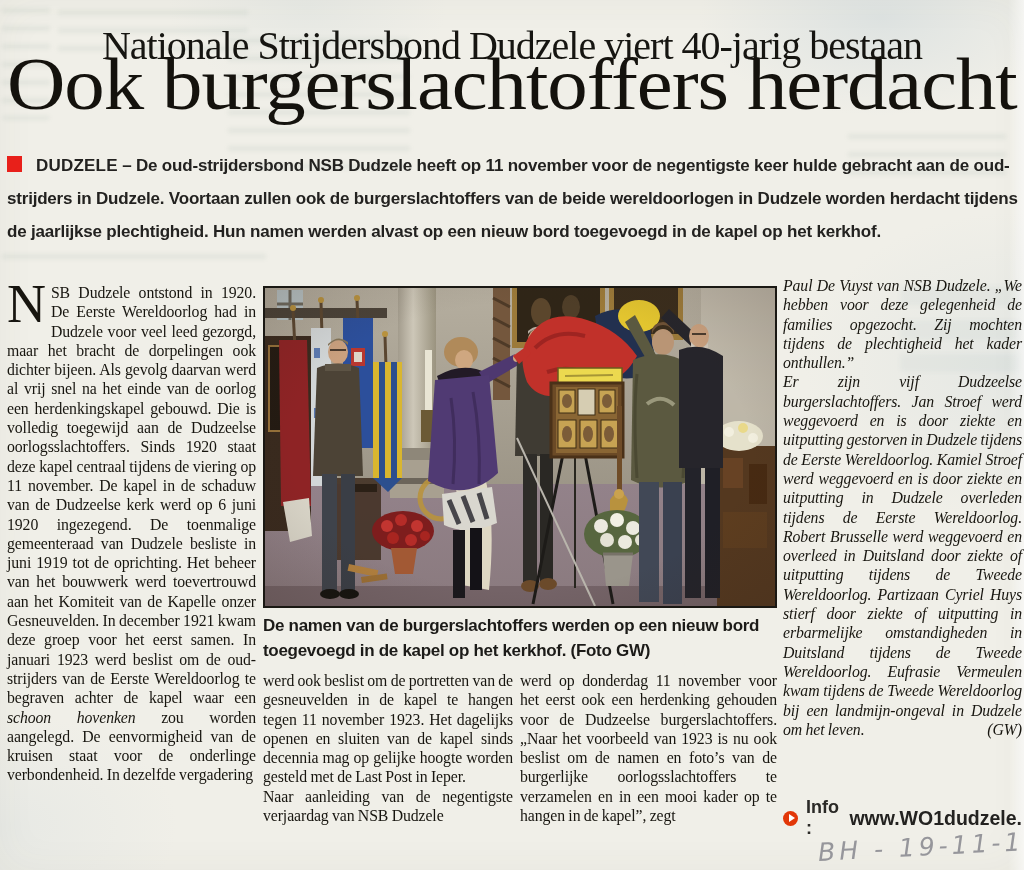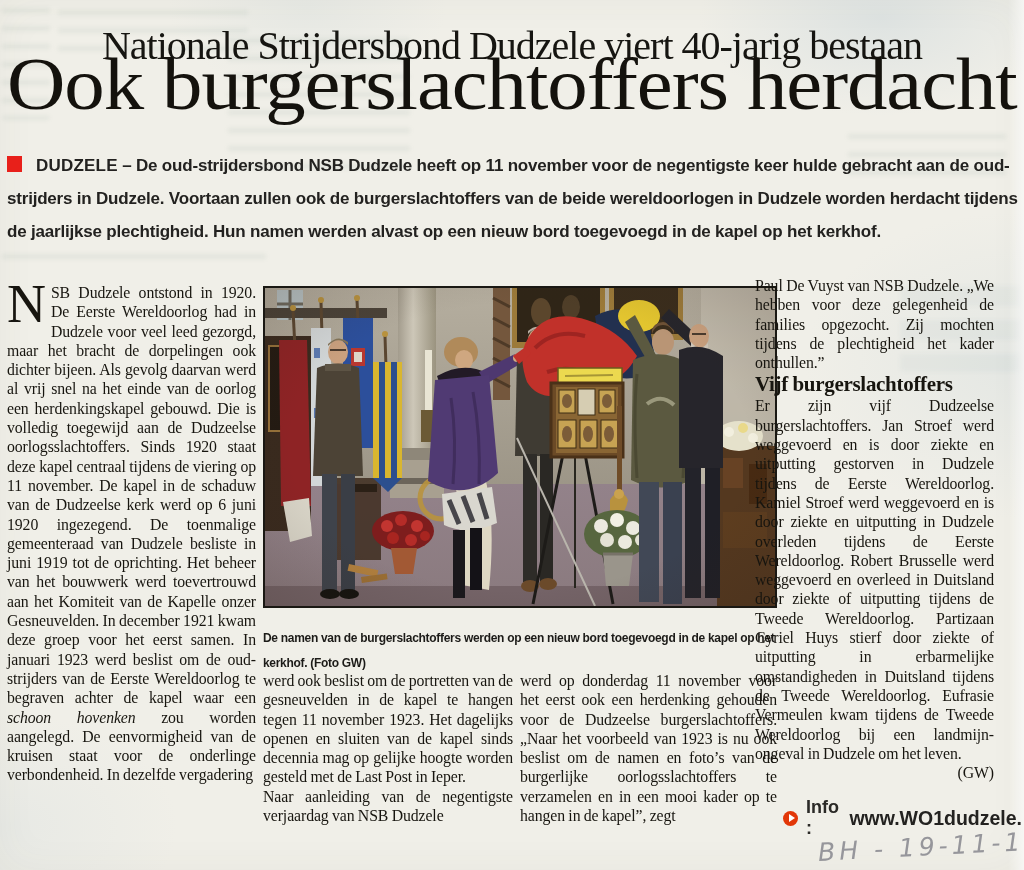--- a/index.html
+++ b/index.html
@@ -32,33 +32,33 @@
   .lead .sq{display:inline-block;width:15px;height:16px;background:#e8201a;
     margin-right:14px;vertical-align:-1px;}
   .lead .loc{letter-spacing:0.2px;}
   
   .col{position:absolute;text-align:justify;font-size:15.8px;line-height:19.3px;
     letter-spacing:-0.1px;word-spacing:-0.5px;color:#17150f;hyphens:auto;}
   .col p{margin:0;}
   .col-left{left:7px;top:283px;width:249px;}
   .col-mid1{left:263px;top:671px;width:250px;}
   .col-mid2{left:520px;top:671px;width:257px;}
-  .col-right{left:755px;top:276px;width:239px;}
+  .col-right{left:783px;top:276px;width:239px;font-style:italic;}
   .dropcap{float:left;font-size:54px;line-height:41px;padding:1px 5px 0 0;}
   .it{font-style:italic;margin-top:11px;}
   .subhead{font-weight:700;font-size:21px;line-height:24px;letter-spacing:-0.3px;
     margin:10px 0 4px 0;text-align:left;}
   .credit{float:right;}
   
   .photo-frame{position:absolute;left:263px;top:286px;width:514px;height:322px;
     border:2px solid #1a1813;box-sizing:border-box;background:#9d968a;}
   .photo-frame svg{display:block;}
-  .caption{position:absolute;left:263px;top:626px;width:520px;
+  .caption{position:absolute;left:263px;top:613px;width:520px;
     font-family:"Liberation Sans", sans-serif;font-weight:700;
-    font-size:12px;line-height:25px;letter-spacing:-0.3px;color:#1c1b18;}
+    font-size:17px;line-height:25px;letter-spacing:-0.3px;color:#1c1b18;}
   
   .info{position:absolute;left:783px;top:797px;width:239px;
     font-family:"Liberation Sans", sans-serif;font-weight:700;color:#2b2a27;}
   .info-row1{display:flex;align-items:center;font-size:18px;}
   .icon-play{width:15px;height:15px;border-radius:50%;background:#e23708;
     position:relative;flex:0 0 auto;margin-right:8px;}
   .icon-play::after{content:"";position:absolute;left:5.6px;top:3.6px;
     border-left:6px solid #fff;border-top:4px solid transparent;border-bottom:4px solid transparent;}
   .info-url1{margin-left:auto;font-size:19.5px;color:#232220;}
   .info-row2{font-size:19.5px;margin-top:3px;color:#232220;}
@@ -332,21 +332,20 @@
   <div class="col col-mid1">
     <p>werd ook beslist om de portretten van de gesneuvelden in de kapel te hangen tegen 11 november 1923. Het dagelijks openen en sluiten van de kapel sinds decennia mag op gelijke hoogte worden gesteld met de Last Post in Ieper.</p>
     <p>Naar aanleiding van de negentigste verjaardag van NSB Dudzele</p>
   </div>
   <div class="col col-mid2">
     <p>werd op donderdag 11 november voor het eerst ook een herdenking gehouden voor de Dudzeelse burgerslachtoffers. „Naar het voorbeeld van 1923 is nu ook beslist om de namen en foto’s van de burgerlijke oorlogsslachtoffers te verzamelen en in een mooi kader op te hangen in de kapel”, zegt</p>
   </div>
 
   <div class="col col-right">
     <p>Paul De Vuyst van NSB Dudzele. „We hebben voor deze gelegenheid de families opgezocht. Zij mochten tijdens de plechtigheid het kader onthullen.”</p>
-    <p class="subhead">Vijf burgerslachtoffers</p>
     <p><span>Er zijn vijf Dudzeelse burgerslachtoffers. Jan Stroef werd weggevoerd en is door ziekte en uitputting gestorven in Dudzele tijdens de Eerste Wereldoorlog. Kamiel Stroef werd weggevoerd en is door ziekte en uitputting in Dudzele overleden tijdens de Eerste Wereldoorlog. Robert Brusselle werd weggevoerd en overleed in Duitsland door ziekte of uitputting tijdens de Tweede Wereldoorlog. Partizaan Cyriel Huys stierf door ziekte of uitputting in erbarmelijke omstandigheden in Duitsland tijdens de Tweede Wereldoorlog. Eufrasie Vermeulen kwam tijdens de Tweede Wereldoorlog bij een landmijn-ongeval in Dudzele om het leven.</span><span class="credit">(GW)</span></p>
   </div>
 
   <div class="info">
     <div class="info-row1">
       <span class="icon-play"></span>
       <span>Info :</span>
       <span class="info-url1">www.WO1dudzele.</span>
     </div>
   </div>

